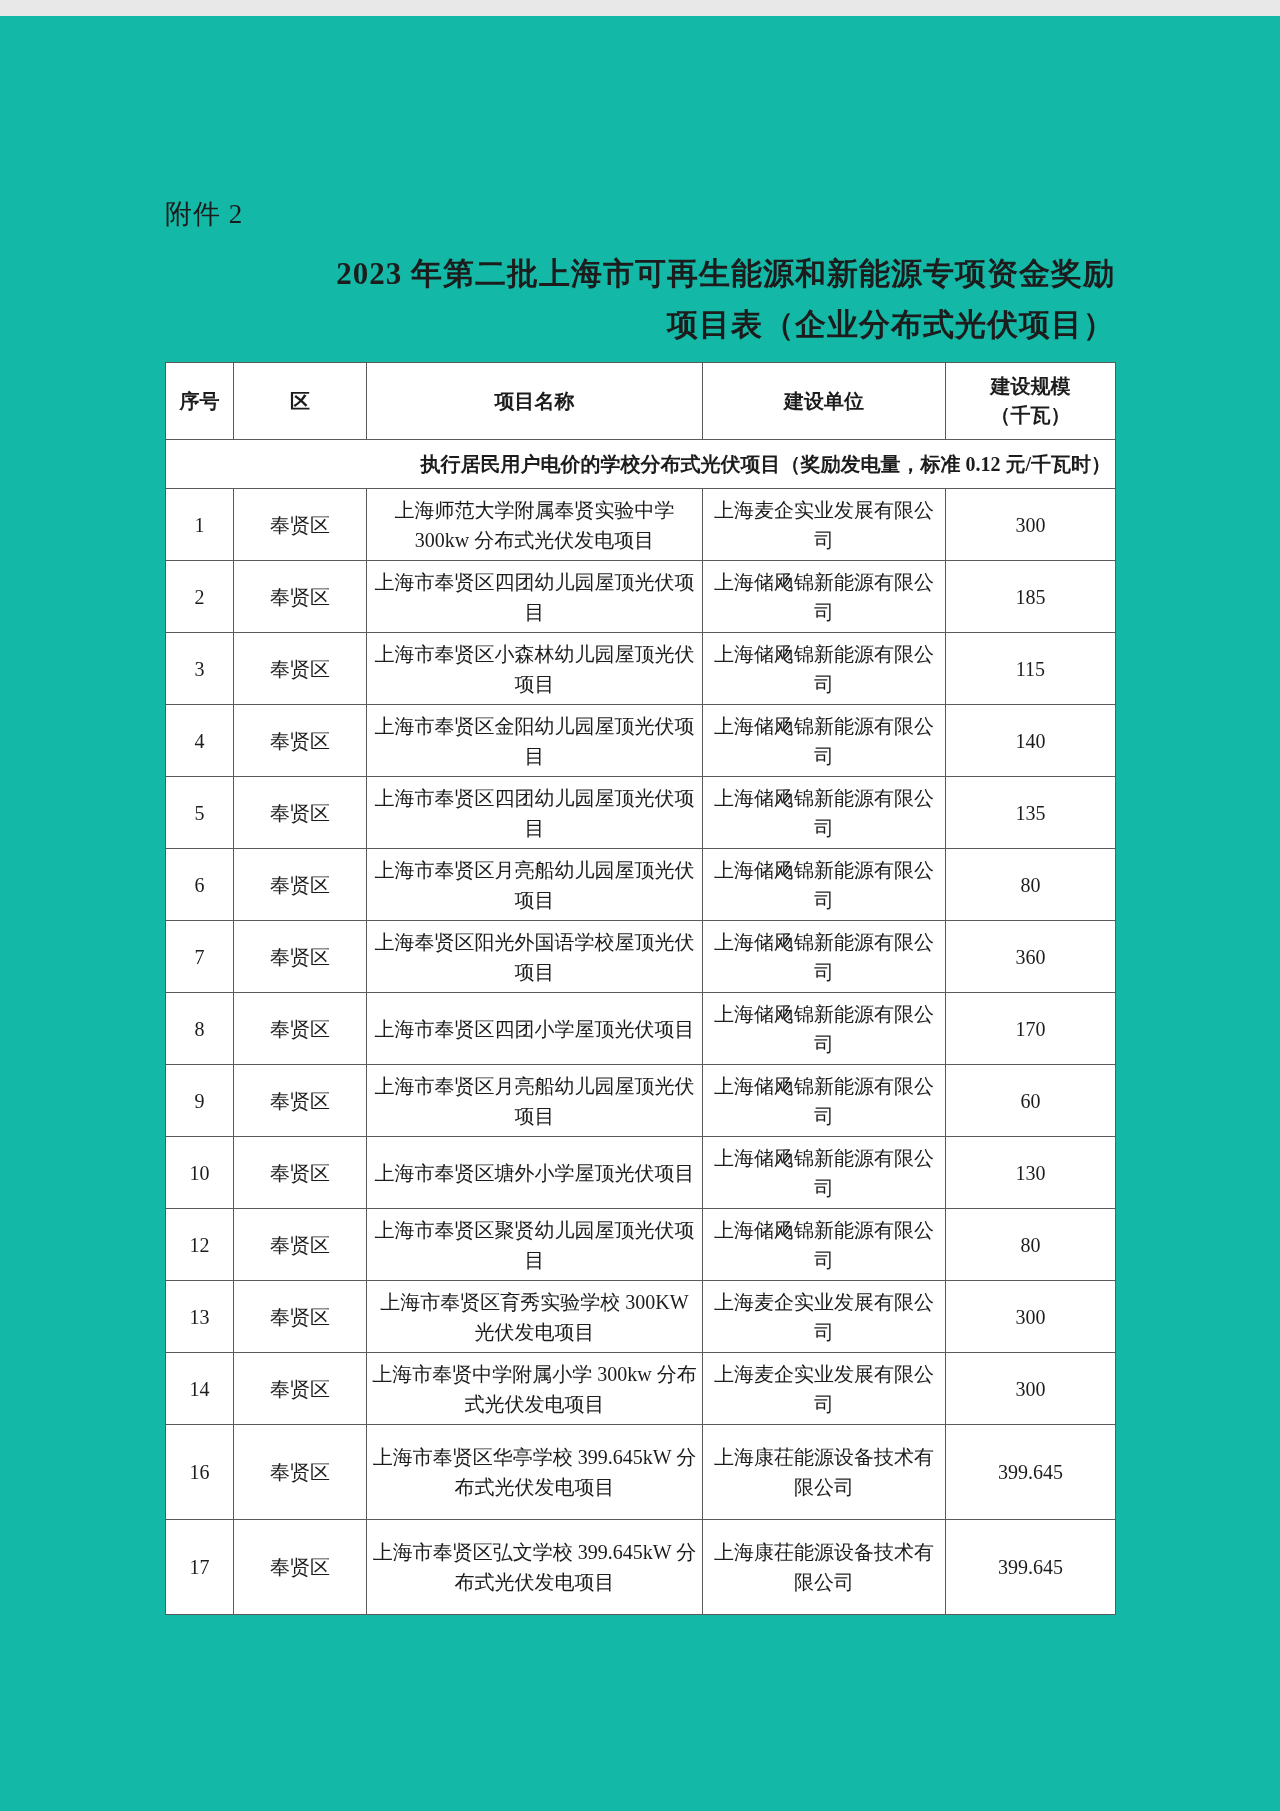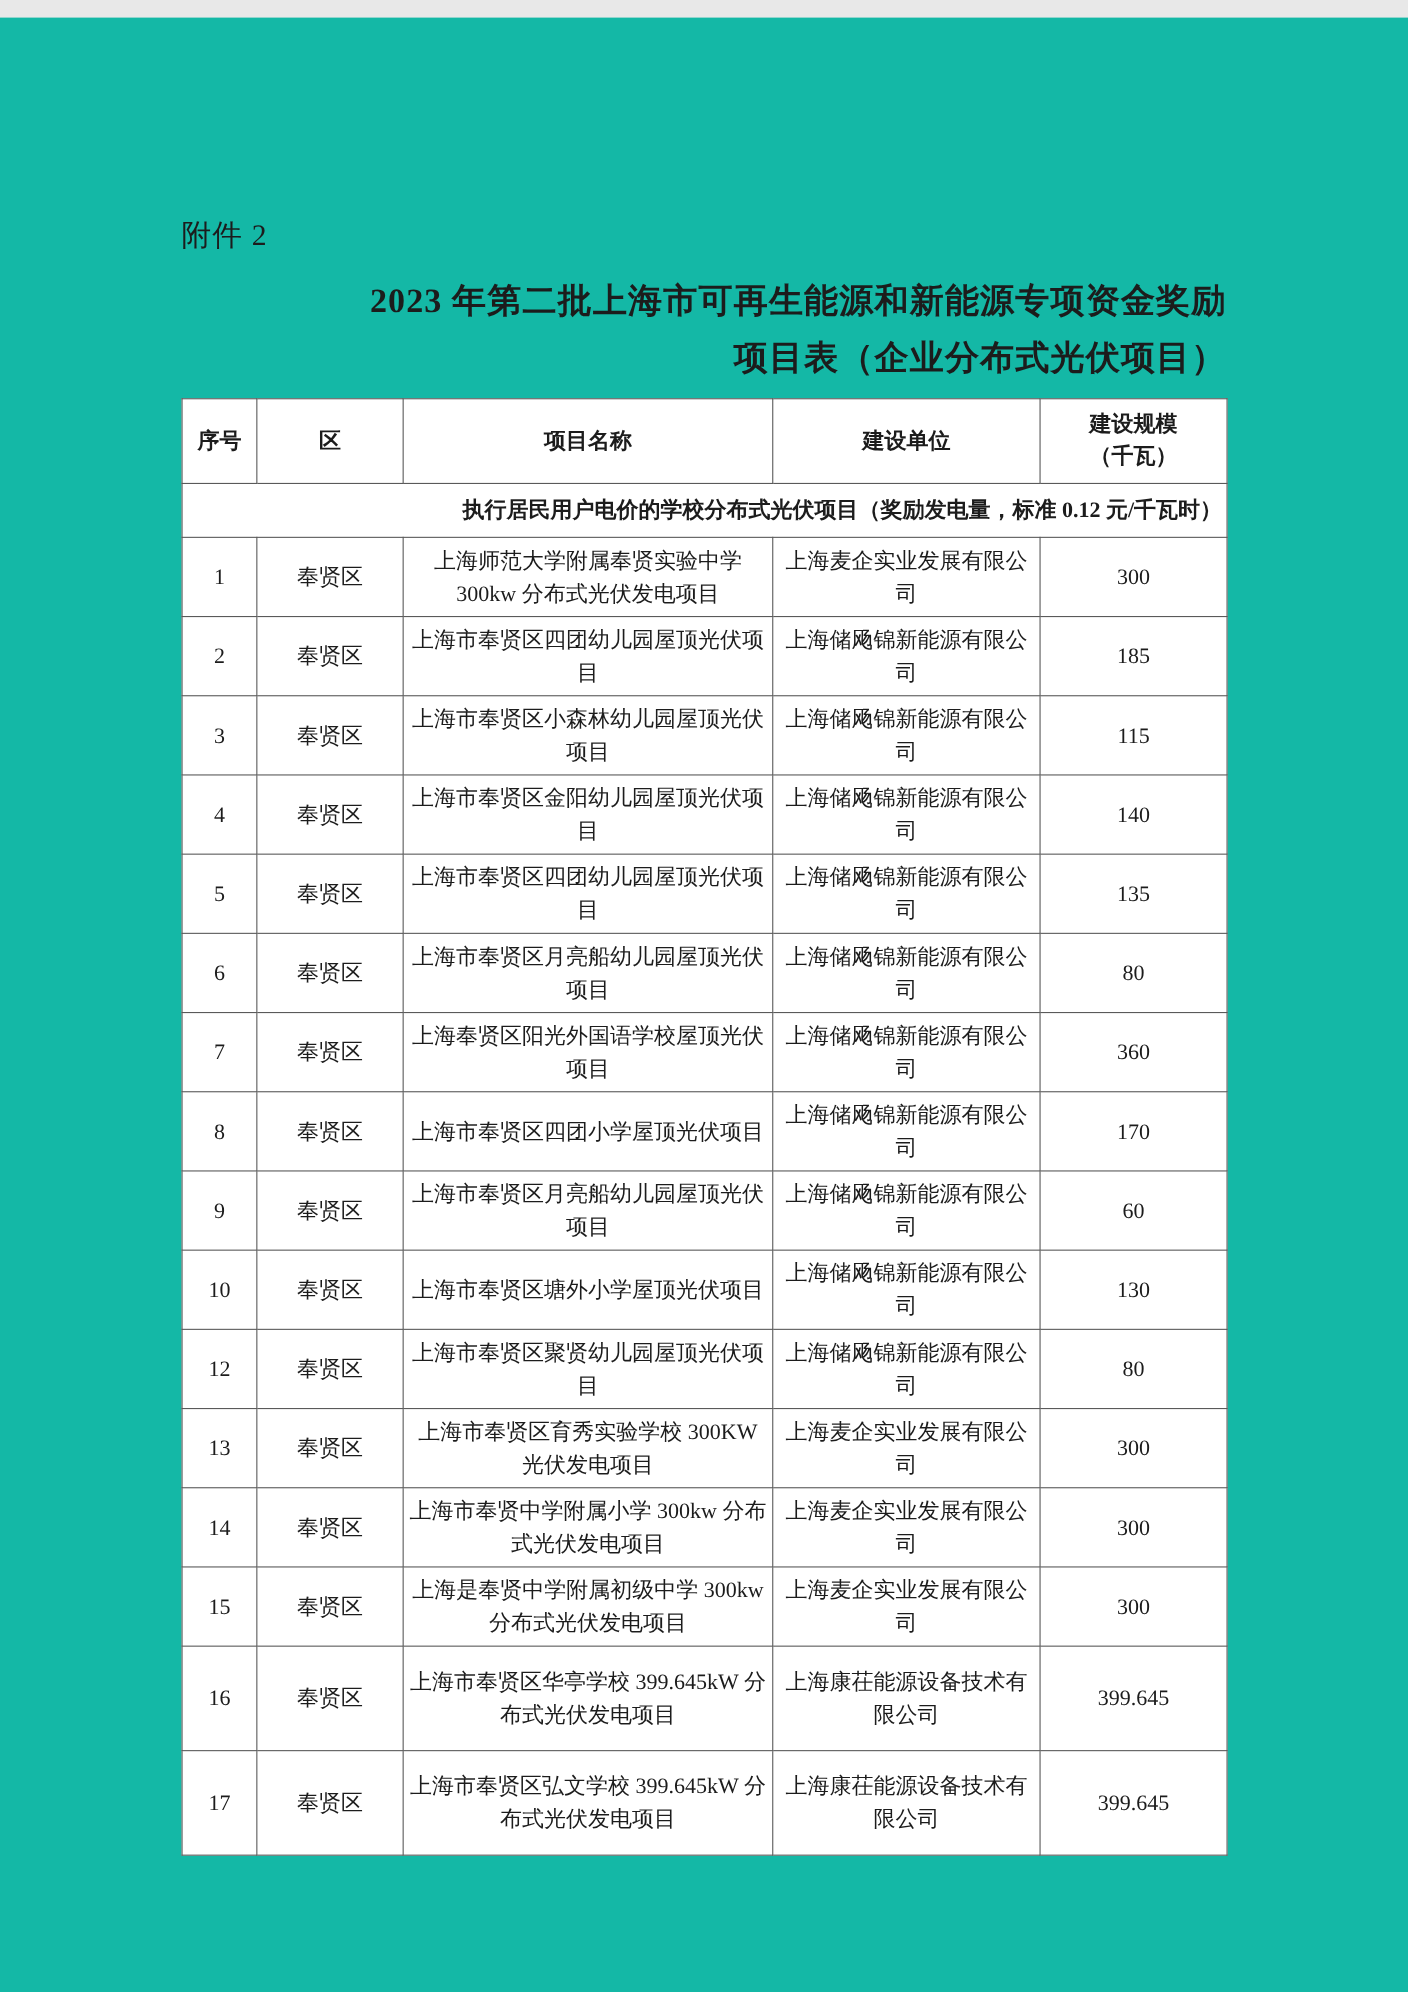--- a/index.html
+++ b/index.html
@@ -161,27 +161,20 @@
             <td>300</td>
           </tr>
           <tr class="data-row">
             <td>14</td>
             <td>奉贤区</td>
             <td>上海市奉贤中学附属小学 300kw 分布式光伏发电项目</td>
             <td>上海麦企实业发展有限公司</td>
             <td>300</td>
           </tr>
           <tr class="data-row">
-            <td>15</td>
-            <td>奉贤区</td>
-            <td>上海是奉贤中学附属初级中学 300kw 分布式光伏发电项目</td>
-            <td>上海麦企实业发展有限公司</td>
-            <td>300</td>
-          </tr>
-          <tr class="data-row">
             <td>16</td>
             <td>奉贤区</td>
             <td>上海市奉贤区华亭学校 399.645kW 分布式光伏发电项目</td>
             <td>上海康茌能源设备技术有限公司</td>
             <td>399.645</td>
           </tr>
           <tr class="data-row">
             <td>17</td>
             <td>奉贤区</td>
             <td>上海市奉贤区弘文学校 399.645kW 分布式光伏发电项目</td>

